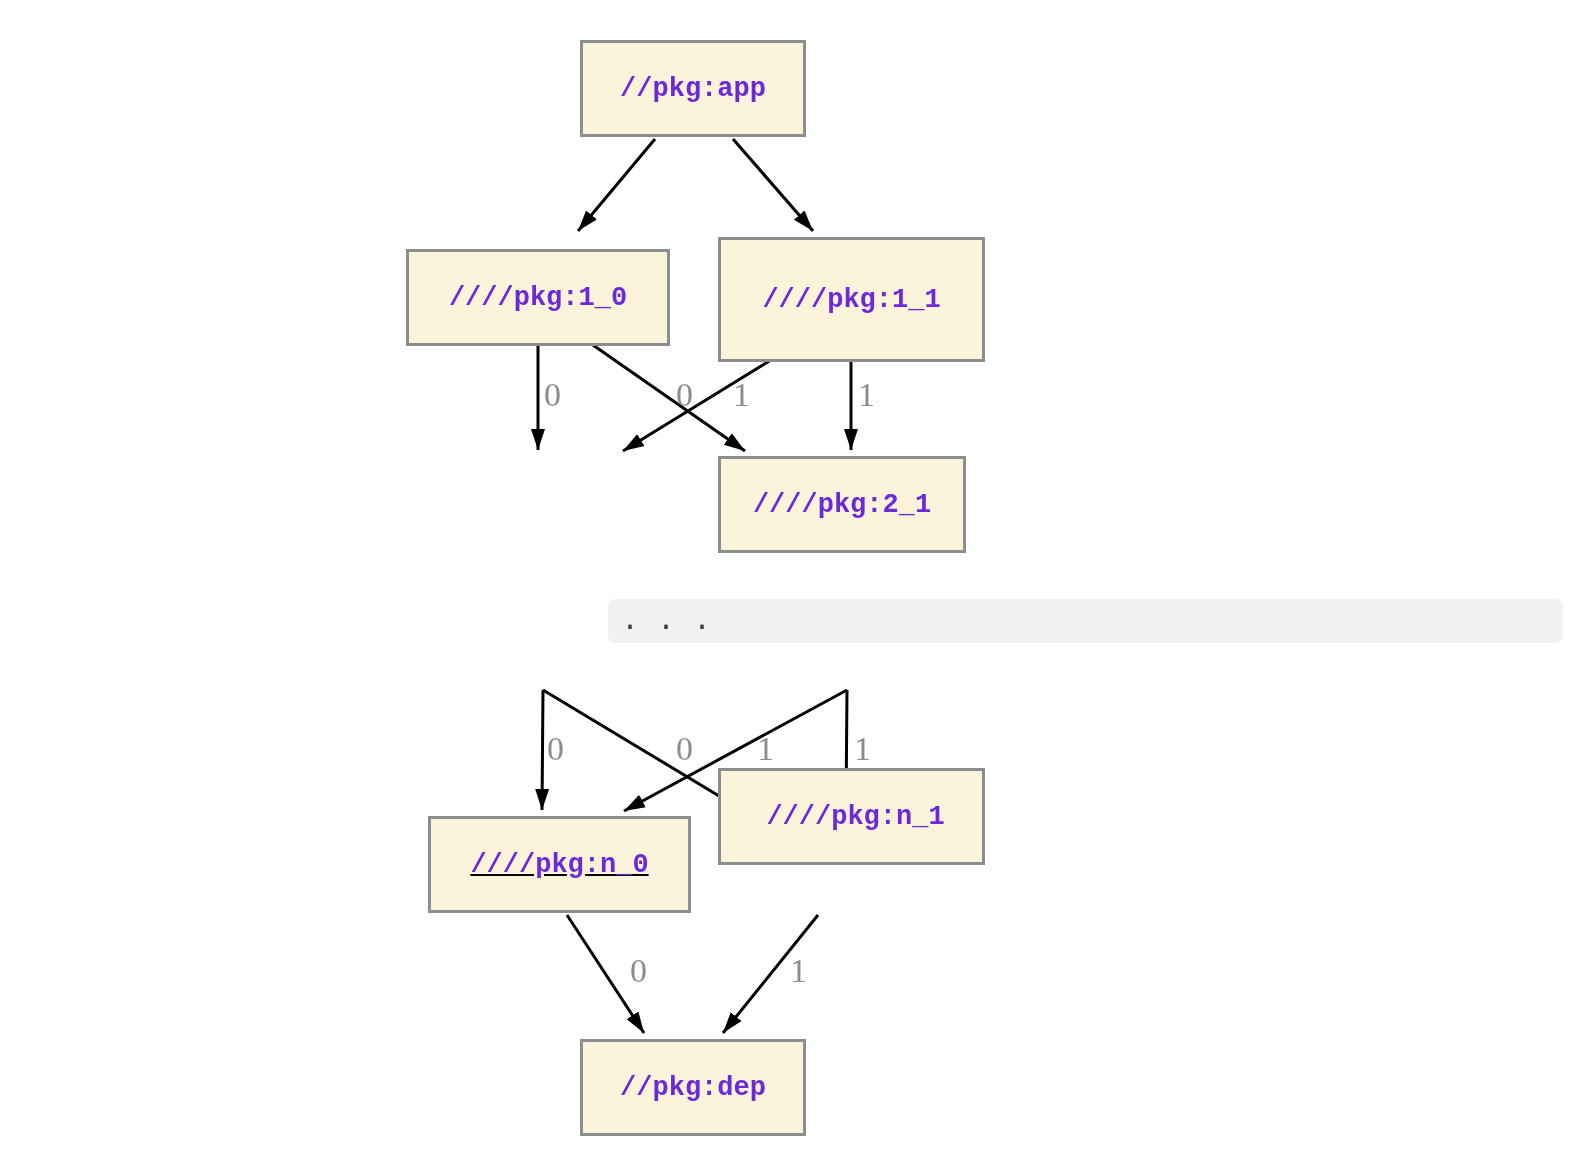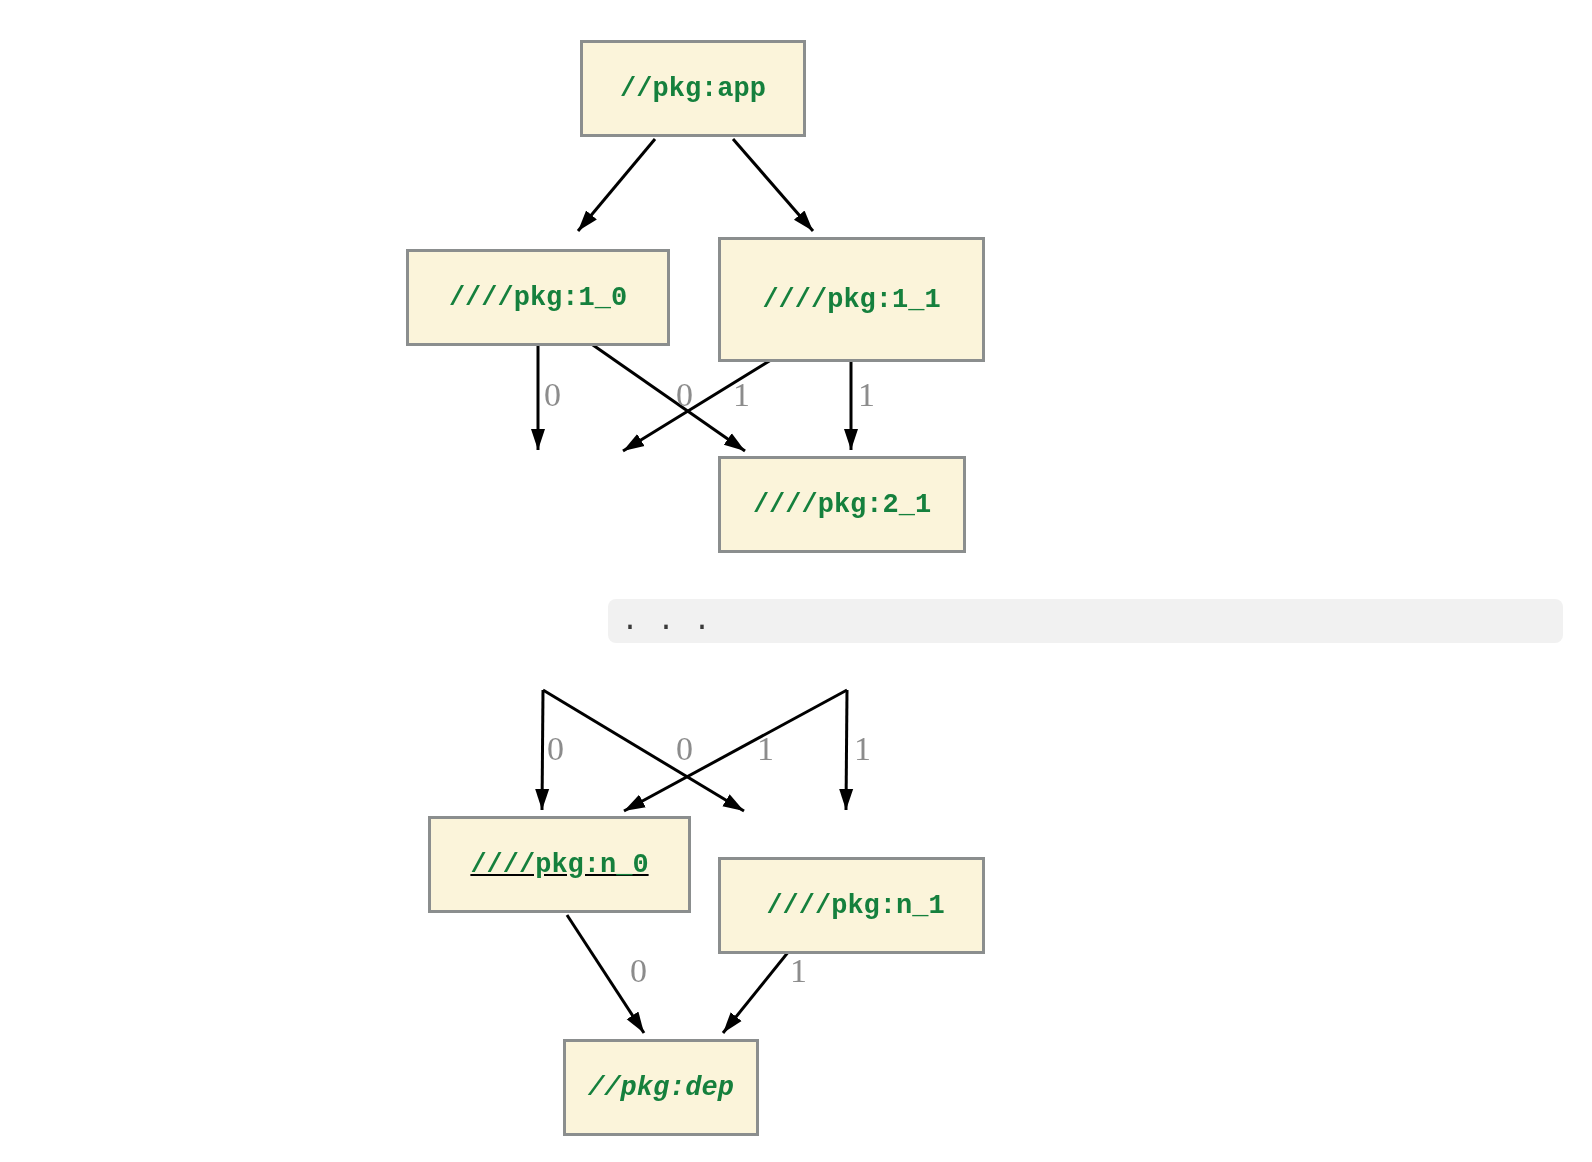--- a/index.html
+++ b/index.html
@@ -29,21 +29,21 @@
     background: #fbf4da;
     border: 3px solid #8b8e8e;
     display: flex;
     align-items: center;
     justify-content: center;
   }
   .node-label {
     font-family: "Liberation Mono", monospace;
     font-weight: bold;
     font-size: 27px;
-    color: #15803d;
+    color: #6d28d9;
     white-space: pre;
   }
   .edge-line {
     stroke: #000000;
     stroke-width: 3;
     fill: none;
   }
   .edge-label {
     font-family: "Liberation Serif", serif;
     font-size: 34px;
@@ -113,24 +113,24 @@
   </div>
   <div class="node" style="left: 718px; top: 237px; width: 267px; height: 125px;">
     <span class="node-label">////pkg:1_1</span>
   </div>
   <div class="node" style="left: 718px; top: 456px; width: 248px; height: 97px; text-align: right;">
     <span class="node-label">////pkg:2_1</span>
   </div>
   <div class="node" style="left: 428px; top: 816px; width: 263px; height: 97px; text-decoration: underline;">
     <span class="node-label">////pkg:n_0</span>
   </div>
-  <div class="node" style="left: 718px; top: 857px; width: 267px; height: 97px; padding-left: 8px;">
+  <div class="node" style="left: 718px; top: 768px; width: 267px; height: 97px; padding-left: 8px;">
     <span class="node-label">////pkg:n_1</span>
   </div>
-  <div class="node" style="left: 563px; top: 1039px; width: 196px; height: 97px; font-style: italic;">
+  <div class="node" style="left: 580px; top: 1039px; width: 226px; height: 97px;">
     <span class="node-label">//pkg:dep</span>
   </div>
 
   <div class="ellipsis-bar">
     <span class="ellipsis-text">. . .</span>
   </div>
 
 </div>
 
 </body></html>

